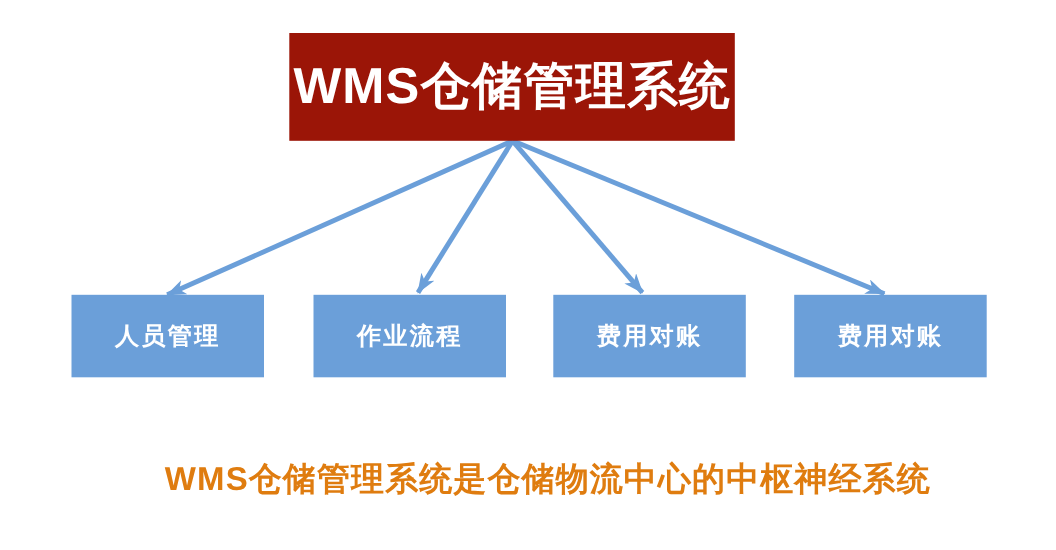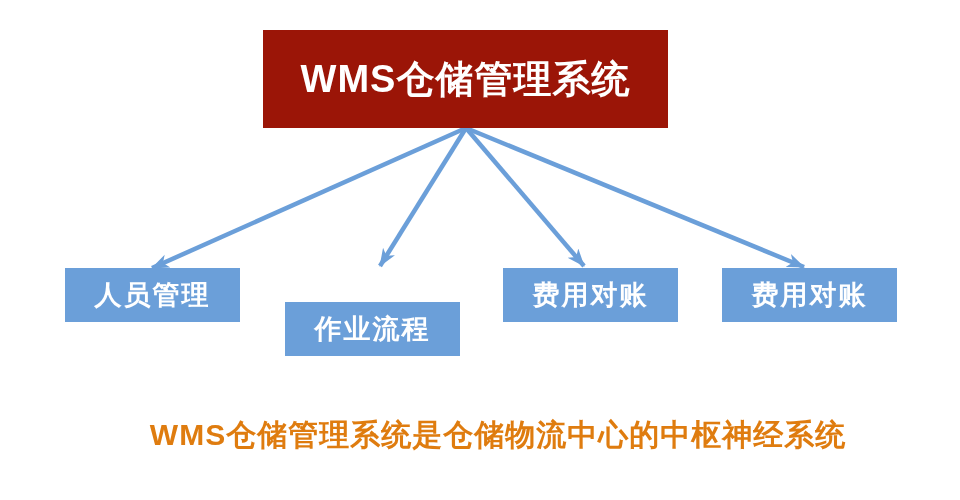--- a/index.html
+++ b/index.html
@@ -26,21 +26,21 @@
   }
   .root-node {
     position: absolute;
     left: 263px; top: 30px;
     width: 405px; height: 98px;
     background: var(--root-bg);
     color: var(--box-text);
     display: flex;
     align-items: center;
     justify-content: center;
-    font-size: 38px;
+    font-size: 46px;
     font-weight: bold;
     letter-spacing: 1px;
     white-space: nowrap;
   }
   .arrows-layer {
     position: absolute;
     left: 0; top: 0;
     width: 960px; height: 500px;
     pointer-events: none;
   }
@@ -49,33 +49,33 @@
     stroke-width: 4.5;
     fill: none;
   }
   .arrow-head {
     fill: var(--arrow-color);
     stroke: none;
   }
   .child-node {
     position: absolute;
     top: 268px;
-    width: 175px; height: 54px;
+    width: 175px; height: 75px;
     background: var(--child-bg);
     color: var(--box-text);
     display: flex;
     align-items: center;
     justify-content: center;
-    font-size: 27px;
+    font-size: 22px;
     font-weight: bold;
     letter-spacing: 2px;
     white-space: nowrap;
   }
   .child-1 { left: 65px; }
-  .child-2 { left: 285px; margin-top: 34px; }
+  .child-2 { left: 285px; }
   .child-3 { left: 503px; }
   .child-4 { left: 722px; }
   .caption {
     position: absolute;
     left: 0; top: 415px;
     width: 960px;
     text-align: center;
     transform: translateX(18px);
     color: var(--caption-color);
     font-size: 30px;

